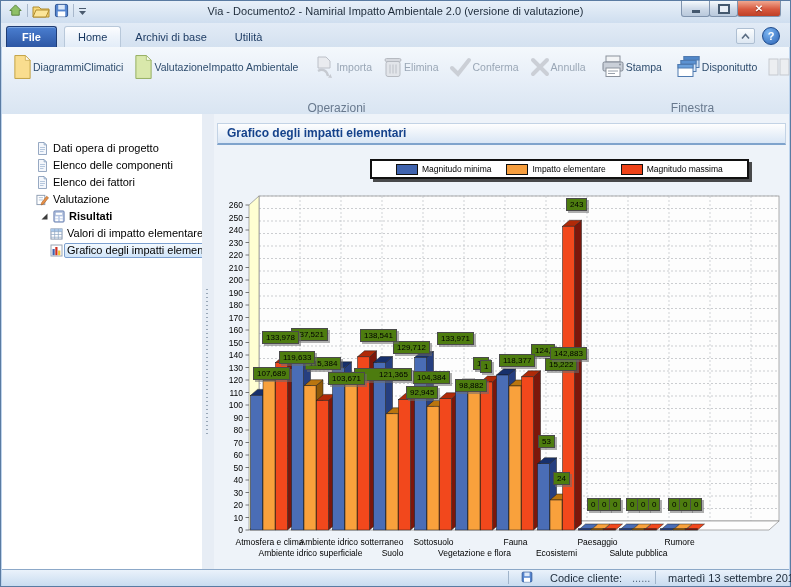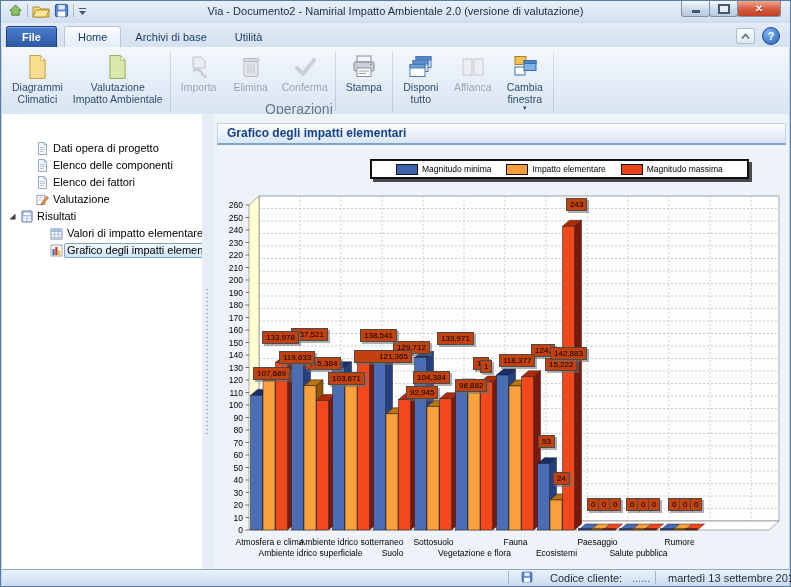--- a/index.html
+++ b/index.html
@@ -37,26 +37,26 @@
     background:linear-gradient(#fbfdfe,#dde7f2);display:flex;align-items:center;justify-content:center;}
   .help{width:16px;height:16px;border-radius:50%;color:#fff;font-size:11px;font-weight:bold;
     background:radial-gradient(circle at 35% 30%,#7cb6f2,#2a62b4);border:1px solid #1d4a8c;
     display:flex;align-items:center;justify-content:center;}
   
   #ribbon{position:absolute;top:46px;left:1px;right:1px;height:66px;display:flex;
     align-items:stretch;padding:1px 2px 0 4px;
     background:linear-gradient(#f4f8fc,#e5edf7 55%,#d9e5f2);border-bottom:1px solid #b6c6da;}
   .rgroup{display:flex;flex-direction:column;padding:1px 1px 0;}
   .rbtns{display:flex;align-items:flex-start;flex:1;}
-  .rbtn{display:flex;flex-direction:column;align-items:center;padding:2px 4px 1px;
+  .rbtn{display:flex;flex-direction:row;align-items:center;padding:2px 4px 1px;
     min-width:42px;border:1px solid transparent;border-radius:3px;}
   .rbtn .ic{height:29px;display:flex;align-items:center;justify-content:center;}
   .rbtn .lbl{font-size:10.5px;line-height:12px;color:#2f4d6e;text-align:center;white-space:nowrap;}
   .rbtn.disabled .lbl{color:#9aa7b6;}
-  .rglabel{height:13px;font-size:14px;color:#68798e;text-align:right;}
+  .rglabel{height:13px;font-size:12px;color:#68798e;text-align:left;}
   .rsep{width:1px;background:linear-gradient(#d4dfeb,#b8c8da);margin:3px 1px;}
   .dd{font-size:7px;color:#2f4d6e;line-height:6px;}
   
   #main{position:absolute;top:113px;left:1px;right:1px;bottom:16px;background:#dae5f3;}
   #tree{position:absolute;left:0;top:0;width:200px;height:100%;background:#fff;}
   .trow{position:absolute;left:0;width:100%;height:17px;display:flex;align-items:center;
     font-size:11px;color:#000;white-space:nowrap;}
   .texp{width:13px;display:flex;justify-content:center;flex:none;}
   .ticon{width:15px;display:flex;justify-content:center;flex:none;}
   .tlabel{padding:0 3px;line-height:13px;}
@@ -71,21 +71,21 @@
     font-size:12px;font-weight:bold;color:#15428b;line-height:18px;padding-left:9px;}
   #chart{position:absolute;left:1px;top:35px;width:572px;height:418px;}
   
   #legend{position:absolute;left:155px;top:10px;height:12px;display:flex;gap:15px;align-items:center;
     background:#fff;border:2px solid #111;padding:2px 24px;
     box-shadow:3px 3px 0 rgba(30,30,30,.8);}
   .litem{display:flex;align-items:center;gap:4px;}
   .lswatch{width:20px;height:9px;border:1px solid #111;flex:none;}
   .ltext{font-size:8.5px;color:#000;white-space:nowrap;}
   
-  .vlabel{position:absolute;background:#c2410c;border:1px solid #4a4a4a;
+  .vlabel{position:absolute;background:#4d7c0f;border:1px solid #4a4a4a;
     font-size:8px;line-height:9px;padding:1px 3px;color:#000;white-space:nowrap;
     box-shadow:2px 2px 0 rgba(110,110,110,.55);}
   
   #status{position:absolute;left:1px;right:1px;bottom:0;height:16px;
     background:linear-gradient(#eaf2fb,#c9dcf0);border-top:1px solid #8ca8c8;
     font-size:11px;color:#1d2b3a;}
   .stitem{position:absolute;top:2px;white-space:nowrap;}
   .stsep{position:absolute;top:1px;width:1px;height:13px;background:#a0b4ca;}
 </style>
 </head>
@@ -203,20 +203,28 @@
             <div class="lbl">Elimina</div>
           </div>
           <div class="rbtn disabled">
             <span class="ic">
               <svg width="24" height="22" viewBox="0 0 24 22">
                 <path d="M4 12 l6 6 L21 4" fill="none" stroke="#cbcfd6" stroke-width="4" stroke-linecap="round"></path>
               </svg>
             </span>
             <div class="lbl">Conferma</div>
           </div>
+          <div class="rbtn disabled">
+            <span class="ic">
+              <svg width="22" height="22" viewBox="0 0 22 22">
+                <path d="M4 4 L18 18 M18 4 L4 18" stroke="#cbcfd6" stroke-width="4" stroke-linecap="round"></path>
+              </svg>
+            </span>
+            <div class="lbl">Annulla</div>
+          </div>
         </div>
         <div class="rglabel">Operazioni</div>
       </div>
       <div class="rsep"></div>
       <div class="rgroup">
         <div class="rbtns">
           <div class="rbtn">
             <span class="ic">
               <svg width="26" height="25" viewBox="0 0 26 25">
                 <rect x="6" y="2" width="14" height="6" fill="#f2f4f6" stroke="#8a919c"></rect>
@@ -315,21 +323,21 @@
           <span class="texp"></span>
           <span class="ticon">
             <svg width="13" height="13" viewBox="0 0 14 14">
               <rect x="1" y="2.5" width="8.5" height="10" fill="#fff" stroke="#8a9ab0"></rect>
               <path d="M3 5 h4.5 M3 7.5 h4.5" stroke="#b0c0d4"></path>
               <path d="M6 10.5 L11.5 3.5 l2 1.6 L8 12 l-2.6 .9 z" fill="#e89048" stroke="#a05a20" stroke-width=".6"></path>
             </svg>
           </span>
           <span class="tlabel">Valutazione</span>
         </div>
-        <div class="trow" style="top: 94px; padding-left: 4px;">
+        <div class="trow" style="top: 94px; padding-left: 36px; font-weight: bold;">
           <span class="texp">
             <svg width="9" height="9" viewBox="0 0 9 9">
               <path d="M7.5 1.5 v6 h-6 z" fill="#3c3c3c"></path>
             </svg>
           </span>
           <span class="ticon">
             <svg width="12" height="13" viewBox="0 0 13 14">
               <rect x="1" y="1" width="11" height="12" rx="1" fill="#c2d0ea" stroke="#5c74a8"></rect>
               <rect x="2.5" y="2.5" width="8" height="3" fill="#fff" stroke="#8aa0c8" stroke-width=".5"></rect>
               <rect x="2.5" y="7" width="3" height="2" fill="#fff"></rect>
@@ -629,21 +637,21 @@
               <span class="lswatch" style="background: rgb(238, 66, 24);"></span>
               <span class="ltext">Magnitudo massima</span>
             </span>
           </div>
       <div class="vlabel" style="left: 38px; top: 218px; z-index: 60;">107,689</div>
           <div class="vlabel" style="left: 64px; top: 202px; z-index: 60;">119,633</div>
           <div class="vlabel" style="left: 47px; top: 182px; z-index: 60;">133,978</div>
           <div class="vlabel" style="left: 76px; top: 179px; z-index: 58;">137,521</div>
           <div class="vlabel" style="left: 90px; top: 208px; z-index: 58;">115,384</div>
           <div class="vlabel" style="left: 113px; top: 223px; z-index: 58;">103,671</div>
-          <div class="vlabel" style="left: 139px; top: 201px; z-index: 57; padding-left: 24px;">121,365</div>
+          <div class="vlabel" style="left: 139px; top: 219px; z-index: 57; padding-left: 24px;">121,365</div>
           <div class="vlabel" style="left: 145px; top: 180px; z-index: 56;">138,541</div>
           <div class="vlabel" style="left: 178px; top: 192px; z-index: 55;">129,712</div>
           <div class="vlabel" style="left: 191px; top: 237px; z-index: 54;">92,945</div>
           <div class="vlabel" style="left: 198px; top: 222px; z-index: 54;">104,384</div>
           <div class="vlabel" style="left: 222px; top: 183px; z-index: 54;">133,971</div>
           <div class="vlabel" style="left: 240px; top: 230px; z-index: 52;">98,882</div>
           <div class="vlabel" style="left: 258px; top: 208px; z-index: 50;">11</div>
           <div class="vlabel" style="left: 265px; top: 211px; z-index: 50;">1</div>
           <div class="vlabel" style="left: 284px; top: 205px; z-index: 51;">118,377</div>
           <div class="vlabel" style="left: 316px; top: 195px; z-index: 48;">124,</div>

